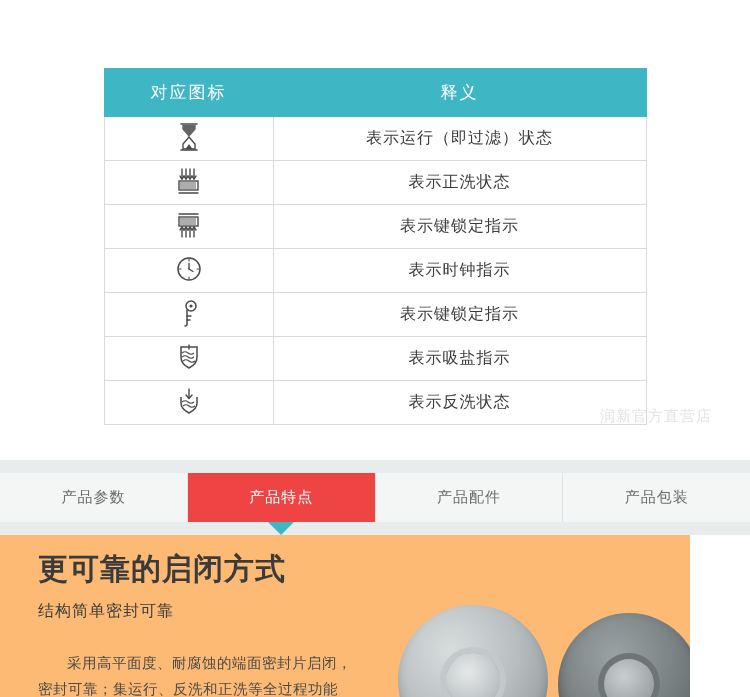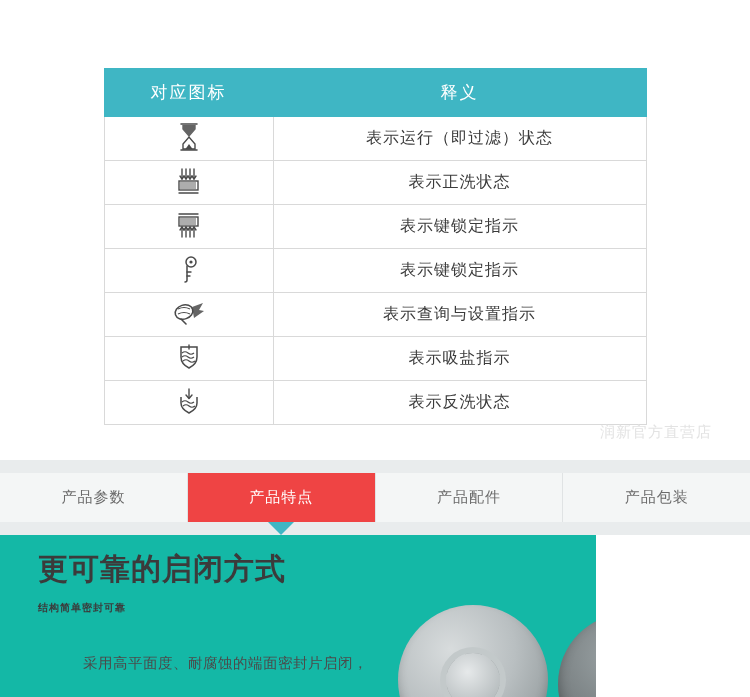--- a/index.html
+++ b/index.html
@@ -64,21 +64,21 @@
   .sym {
     display: inline-block;
     line-height: 1;
     color: #4a4a4a;
   }
   .sym svg { display: block; }
 
   .watermark {
     position: absolute;
     right: 38px;
-    bottom: 18px;
+    bottom: 34px;
     color: #e3e3e3;
     font-size: 15px;
     letter-spacing: 1px;
     user-select: none;
   }
 
   
   .tabbar-wrap {
     position: relative;
     width: 750px;
@@ -118,41 +118,40 @@
     width: 0;
     height: 0;
     border-left: 13px solid transparent;
     border-right: 13px solid transparent;
     border-top: 13px solid #3fb6c4;
   }
 
   
   .feature {
     position: relative;
-    width: 596px;
+    width: 690px;
     height: 163px;
-    background: #14b8a6;
+    background: #fdba74;
     overflow: hidden;
-    text-align: right;
   }
   .feature-title {
     position: absolute;
     left: 38px;
     top: 14px;
     font-size: 30px;
     font-weight: bold;
     color: #3b3b3b;
     letter-spacing: 1px;
   }
   .feature-sub {
     position: absolute;
     left: 38px;
     top: 66px;
-    font-size: 10px;
-    font-weight: bold;
+    font-size: 16px;
+    font-weight: normal;
     color: #3b3b3b;
     letter-spacing: 1px;
   }
   .feature-body {
     position: absolute;
     left: 38px;
     top: 93px;
     width: 330px;
     font-size: 14.5px;
     color: #4b4b4b;
@@ -325,50 +324,54 @@
                     <line x1="17" y1="19" x2="15" y2="16"></line>
                   <line x1="17" y1="19" x2="19" y2="16"></line>
                     <line x1="21" y1="19" x2="19" y2="16"></line>
                 </g>
               </svg>
             </span>
           </td>
           <td class="desc-cell">表示键锁定指示</td>
         </tr>
 
+        <tr>
+          <td class="icon-cell">
+            <span class="sym">
+              <svg width="28" height="28" viewBox="0 0 28 28">
+                <circle cx="14" cy="14" r="11" fill="none" stroke="#4a4a4a" stroke-width="1.5"></circle>
+                <g stroke="#4a4a4a" stroke-width="1.1" stroke-linecap="round">
+                  <line x1="14" y1="4" x2="14" y2="6"></line>
+                  <line x1="24" y1="14" x2="22" y2="14"></line>
+                  <line x1="14" y1="24" x2="14" y2="22"></line>
+                  <line x1="4" y1="14" x2="6" y2="14"></line>
+                </g>
+                <line x1="14" y1="14" x2="14" y2="8.5" stroke="#4a4a4a" stroke-width="1.4" stroke-linecap="round"></line>
+                <line x1="14" y1="14" x2="18" y2="16.5" stroke="#4a4a4a" stroke-width="1.4" stroke-linecap="round"></line>
+              </svg>
+            </span>
+          </td>
+          <td class="desc-cell">表示时钟指示</td>
+        </tr>
 
         <tr>
           <td class="icon-cell">
             <span class="sym">
               <svg width="24" height="30" viewBox="0 0 24 30">
                 <circle cx="14" cy="8" r="5" fill="none" stroke="#4a4a4a" stroke-width="1.5"></circle>
                 <circle cx="14" cy="8" r="1.6" fill="#4a4a4a"></circle>
                 <path d="M10 12 L10 26 Q10 28 8 28" fill="none" stroke="#4a4a4a" stroke-width="1.5" stroke-linecap="round"></path>
                 <line x1="10" y1="18" x2="14" y2="18" stroke="#4a4a4a" stroke-width="1.4" stroke-linecap="round"></line>
                 <line x1="10" y1="22" x2="13" y2="22" stroke="#4a4a4a" stroke-width="1.4" stroke-linecap="round"></line>
               </svg>
             </span>
           </td>
           <td class="desc-cell">表示键锁定指示</td>
         </tr>
 
-        <tr>
-          <td class="icon-cell">
-            <span class="sym">
-              <svg width="34" height="26" viewBox="0 0 34 26">
-                <ellipse cx="12" cy="12" rx="9" ry="7" fill="none" stroke="#4a4a4a" stroke-width="1.5" transform="rotate(-18 12 12)"></ellipse>
-                <path d="M6 9 Q12 6 18 9" fill="none" stroke="#4a4a4a" stroke-width="1.2"></path>
-                <path d="M6 14 Q12 11 18 14" fill="none" stroke="#4a4a4a" stroke-width="1.2"></path>
-                <path d="M20 7 L31 3 L27 10 L32 11 L22 18 Z" fill="#4a4a4a" opacity="0.85"></path>
-                <path d="M9 19 L14 24" stroke="#4a4a4a" stroke-width="1.6" stroke-linecap="round"></path>
-              </svg>
-            </span>
-          </td>
-          <td class="desc-cell">表示查询与设置指示</td>
-        </tr>
 
         <tr>
           <td class="icon-cell">
             <span class="sym">
               <svg width="26" height="28" viewBox="0 0 26 28">
                 <path d="M5 4 L21 4 L21 14 Q21 21 13 25 Q5 21 5 14 Z" fill="none" stroke="#4a4a4a" stroke-width="1.5"></path>
                 <g stroke="#4a4a4a" stroke-width="1.2" fill="none">
                   <path d="M6 10 Q9 7.5 12 10 T18 10"></path>
                   <path d="M6 14 Q9 11.5 12 14 T18 14"></path>
                   <path d="M7 18 Q10 15.5 13 18 T19 18"></path>
@@ -418,20 +421,21 @@
         <span>产品包装</span>
       </div>
     </div>
   </div>
 
   <div class="feature">
     <div class="feature-title">更可靠的启闭方式</div>
     <div class="feature-sub">结构简单密封可靠</div>
     <div class="feature-body">
       <span class="indent">采用高平面度、耐腐蚀的端面密封片启闭，</span>
+      <span>密封可靠；集运行、反洗和正洗等全过程功能</span>
     </div>
 
     <div class="photo">
       <div class="valve valve-left">
         <div class="spoke" style="transform:rotate(0deg)"></div>
         <div class="spoke" style="transform:rotate(60deg)"></div>
         <div class="spoke" style="transform:rotate(120deg)"></div>
         <div class="hub"></div>
       </div>
       <div class="valve valve-right">

